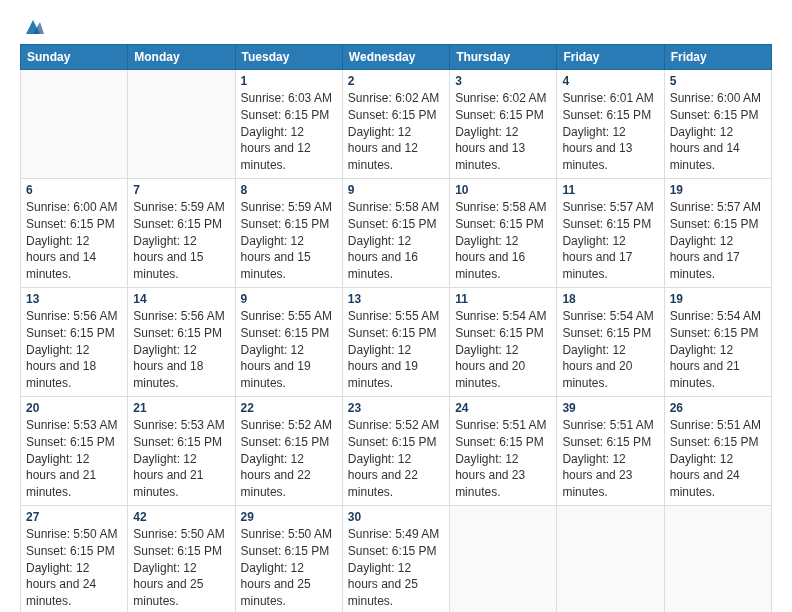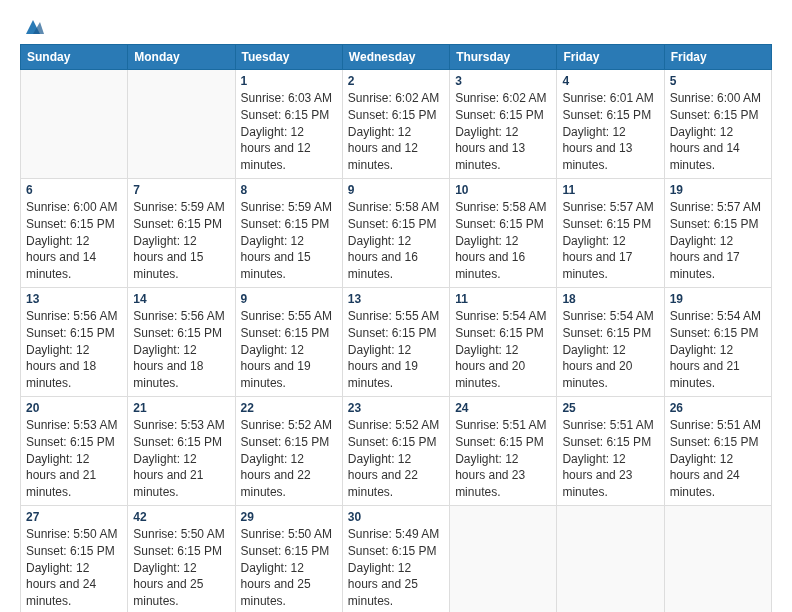--- a/index.html
+++ b/index.html
@@ -211,21 +211,21 @@
         </td>
         <td>
           <span class="day-number">23</span>
           <div class="day-info">Sunrise: 5:52 AM<br>Sunset: 6:15 PM<br>Daylight: 12 hours and 22 minutes.</div>
         </td>
         <td>
           <span class="day-number">24</span>
           <div class="day-info">Sunrise: 5:51 AM<br>Sunset: 6:15 PM<br>Daylight: 12 hours and 23 minutes.</div>
         </td>
         <td>
-          <span class="day-number">25</span>
+          <span class="day-number">39</span>
           <div class="day-info">Sunrise: 5:51 AM<br>Sunset: 6:15 PM<br>Daylight: 12 hours and 23 minutes.</div>
         </td>
         <td>
           <span class="day-number">26</span>
           <div class="day-info">Sunrise: 5:51 AM<br>Sunset: 6:15 PM<br>Daylight: 12 hours and 24 minutes.</div>
         </td>
       </tr>
       <tr class="week-row">
         <td>
           <span class="day-number">27</span>

